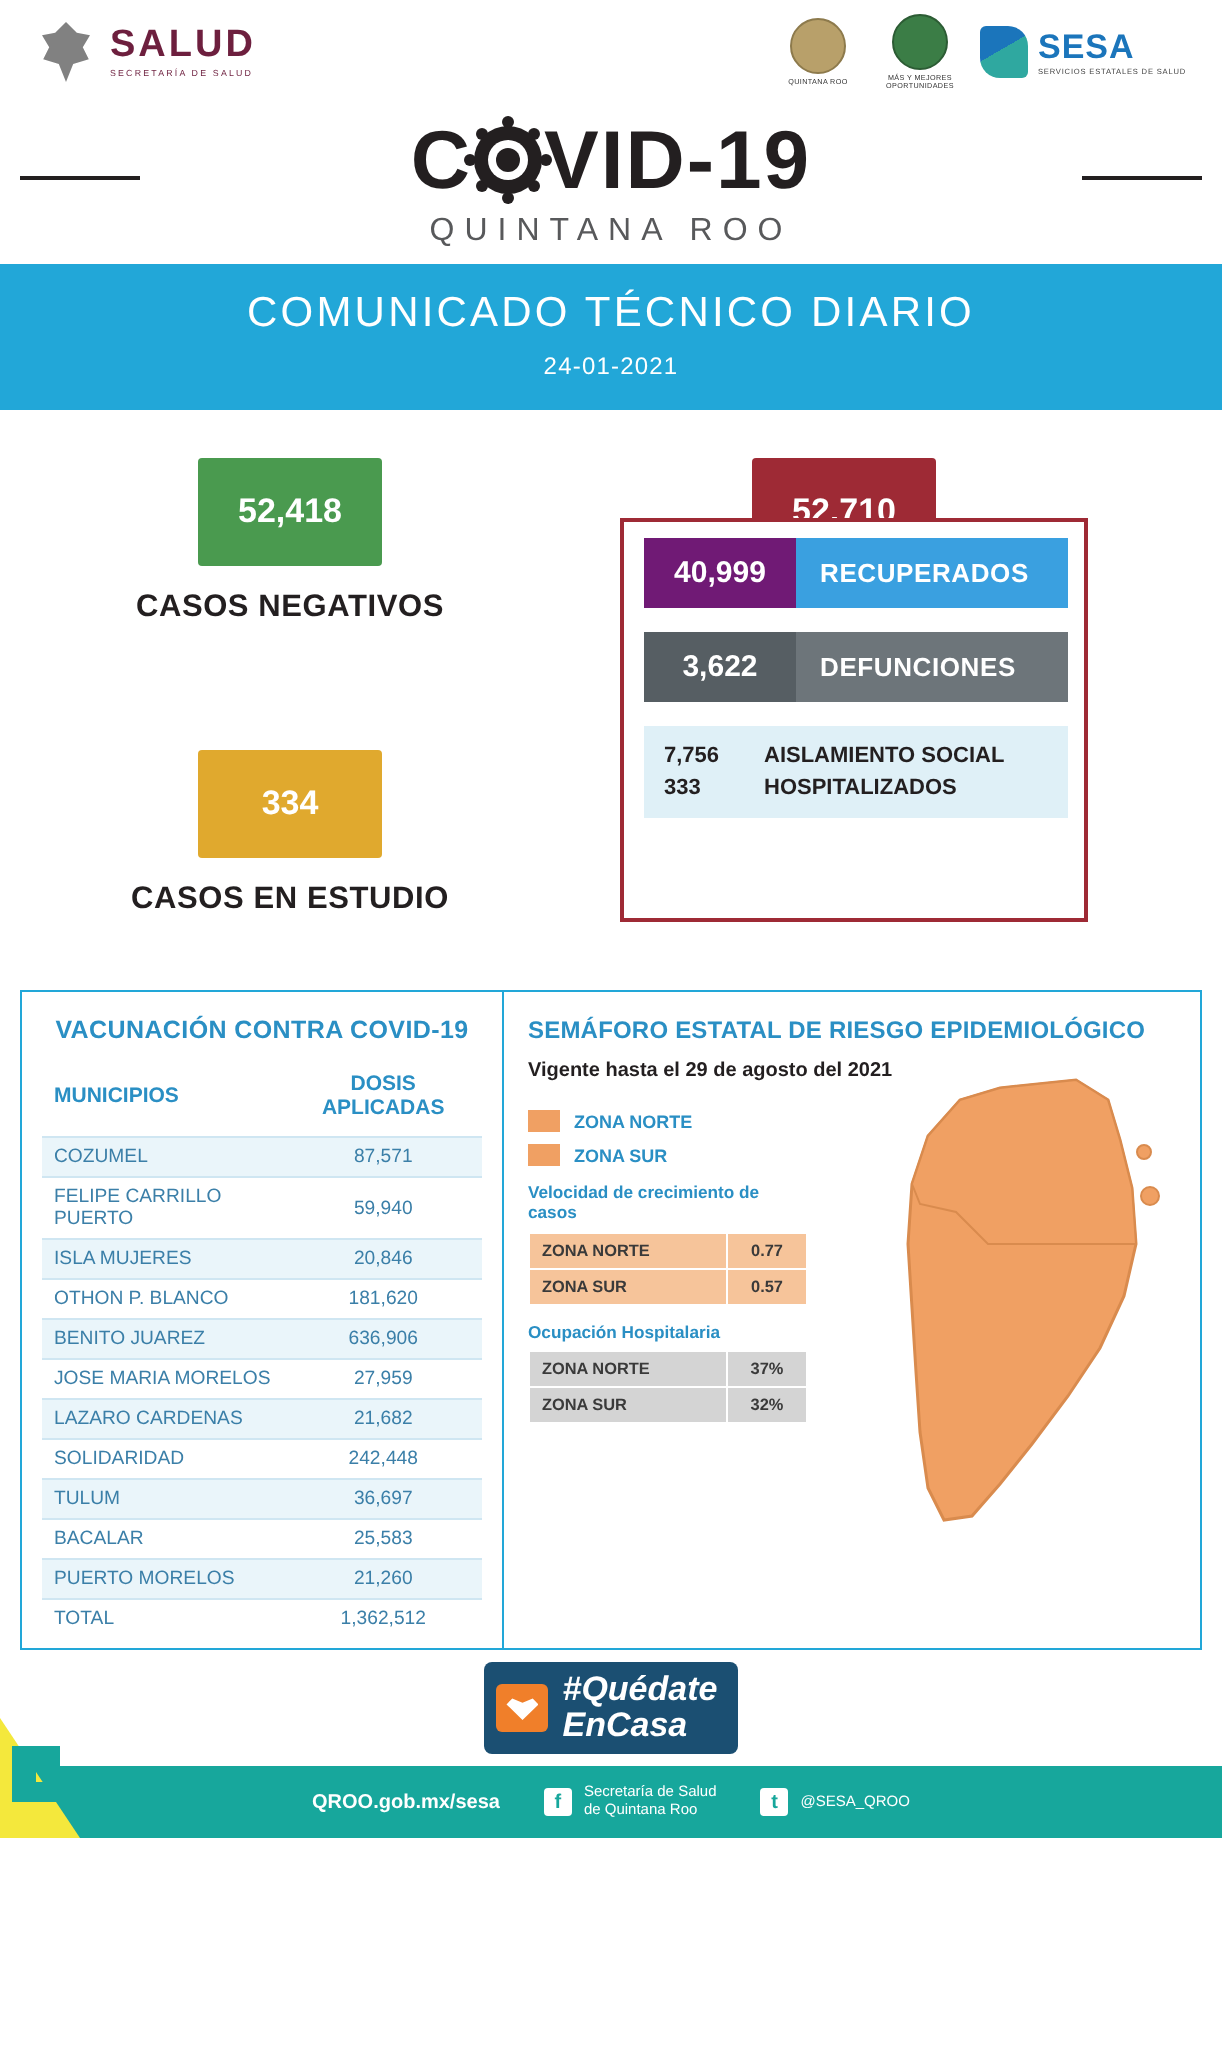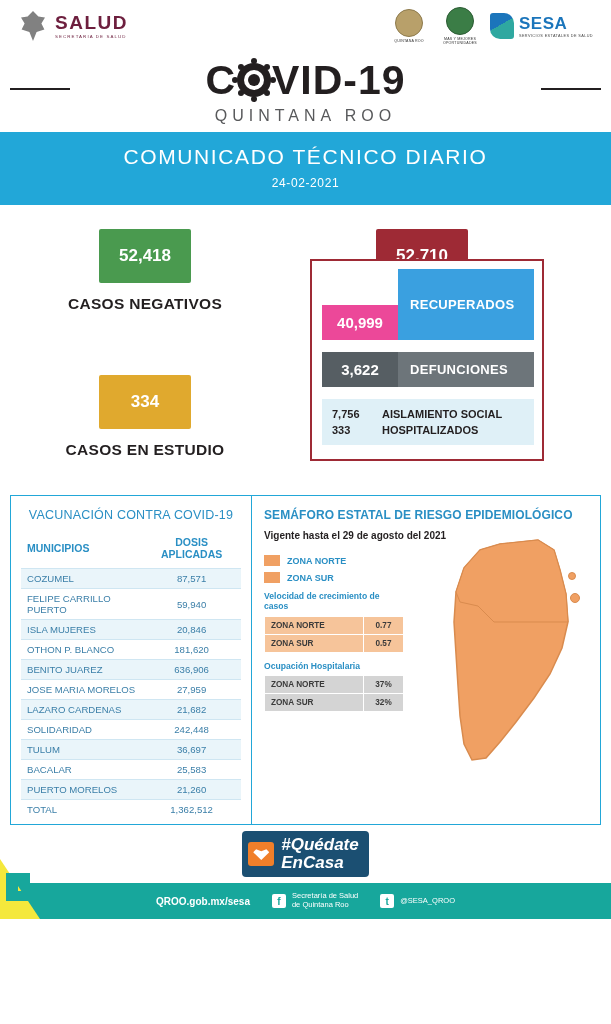--- a/index.html
+++ b/index.html
@@ -261,21 +261,21 @@
   .row-chip .txt {
     color: #fff;
     font-weight: bold;
     font-size: 13px;
     padding: 9px 12px;
     display: flex;
     align-items: center;
     letter-spacing: .3px;
     flex: 1;
   }
-  .blue-a { background: #ec4899; margin-top: 36px; }
+  .blue-a { background: #701a75; }
   .blue-b { background: #3aa0e0; }
   .gray-a { background: #565e63; }
   .gray-b { background: #6d757a; }
 
   .pale-box {
     background: #dff0f7;
     padding: 7px 10px;
   }
   .pale-row {
     display: flex;
@@ -306,21 +306,21 @@
   .panel-left {
     width: 240px;
     padding: 12px 10px 0 10px;
     box-sizing: border-box;
   }
   .panel-left h3 {
     margin: 0 0 10px 0;
     font-size: 12.5px;
     color: #2a8fc4;
     text-align: center;
-    font-weight: normal;
+    font-weight: bold;
     letter-spacing: .2px;
   }
   table.vac {
     width: 100%;
     border-collapse: collapse;
     font-size: 9.6px;
     color: #3b7fa8;
   }
   table.vac th {
     color: #2a8fc4;
@@ -527,21 +527,21 @@
   <div class="covid-title">
     <span>C</span>
     <span class="virus"></span>
     <span>VID-19</span>
   </div>
   <div class="covid-sub">QUINTANA ROO</div>
 </div>
 
 <div class="banner">
   <div class="banner-title">COMUNICADO TÉCNICO DIARIO</div>
-  <div class="banner-date">24-02-2021</div>
+  <div class="banner-date">24-01-2021</div>
 </div>
 
 <div class="stats">
 
   <div class="stat-box" style="left:55px; top:24px; width:180px;">
     <div class="chip green">52,418</div>
     <div class="stat-label">CASOS NEGATIVOS</div>
   </div>
 
   <div class="stat-box" style="left:332px; top:24px; width:180px;">

